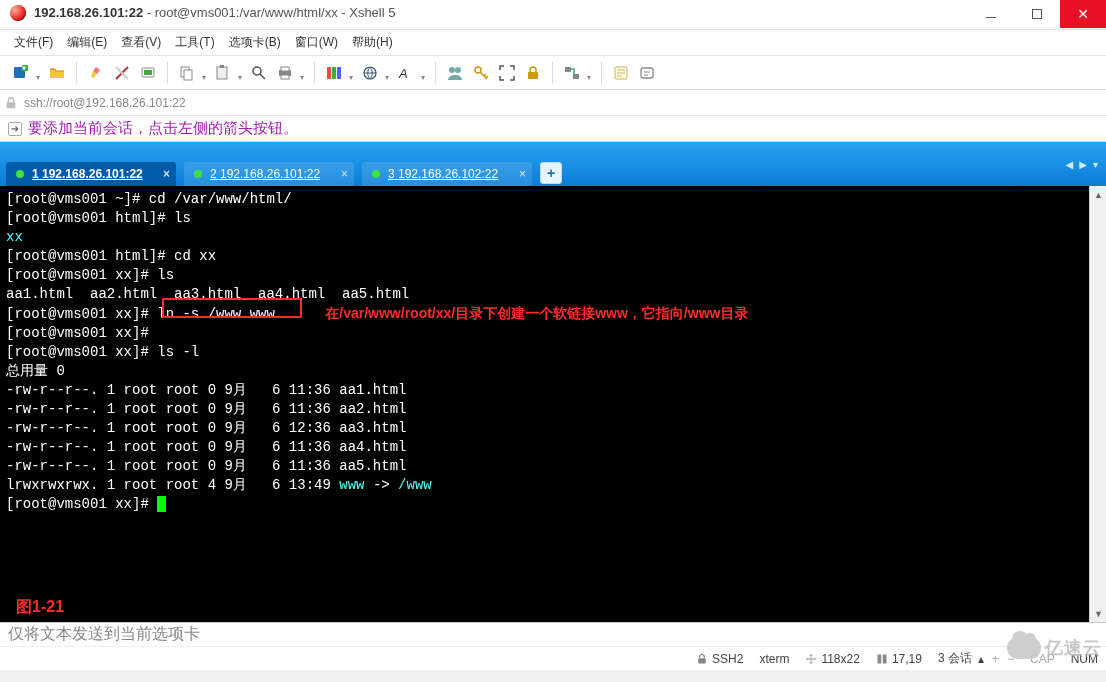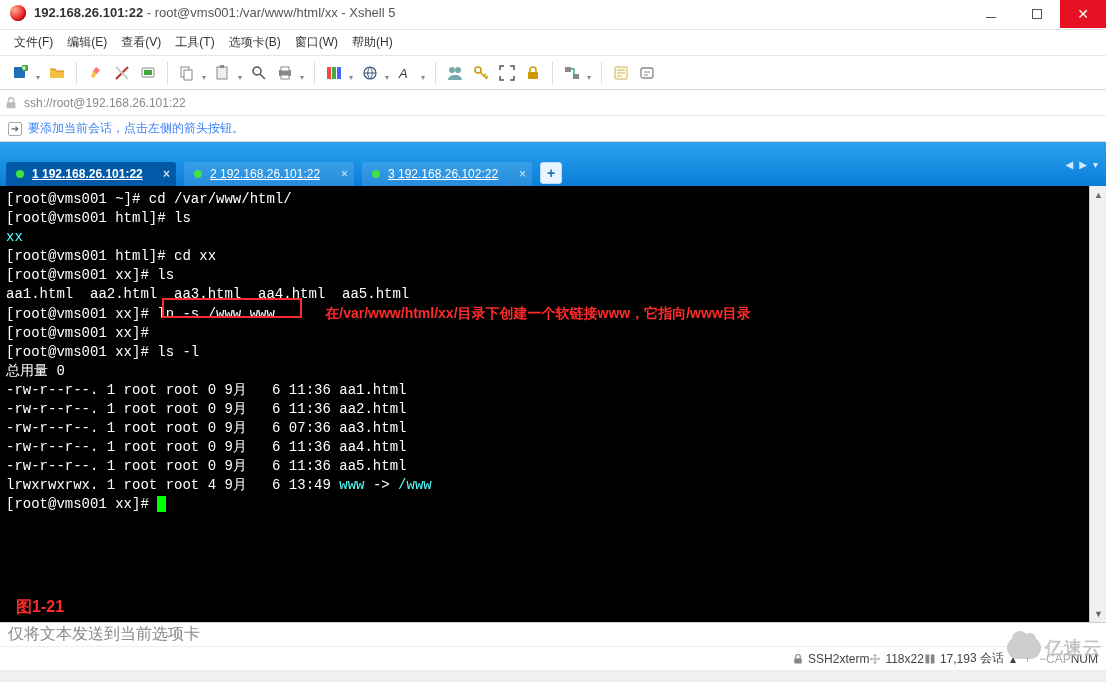--- a/index.html
+++ b/index.html
@@ -82,21 +82,21 @@
     height:26px; background:#fff;
     display:flex; align-items:center;
     padding:0 8px; gap:6px;
     border-bottom:1px solid #d6d6d6;
   }
   .hintbar .arrow-icon {
     width:14px; height:14px; border:1px solid #aaa; border-radius:2px;
     display:flex; align-items:center; justify-content:center;
     color:#666; font-size:10px;
   }
-  .hintbar .hint { color:#3b82f6; font-size:12px;font-family:Liberation Mono, monospace; }
+  .hintbar .hint { color:#a21caf; font-size:15px;font-family:Liberation Mono, monospace; }
 
   
   .tabstrip {
     height:44px;
     background:linear-gradient(#2aa3ef,#0a7dd8);
     display:flex; align-items:flex-end;
     padding:0 6px;
     position:relative;
   }
   .tab {
@@ -185,21 +185,21 @@
     display:flex; align-items:center;
     border-top:1px solid #ccc;
     padding:0 8px;
   }
   .footer1 .typehint { color:#888; font-size:16px; }
   .footer2 {
     height:24px;
     background:#fff;
     display:flex; align-items:center; justify-content:flex-end;
     border-top:1px solid #eee;
-    padding:0 8px; 
+    padding:0 8px; gap:16px;
     color:#444; font-size:12px;
   }
   .footer2 .seg { display:flex; align-items:center; gap:4px; }
   .footer2 .ic { width:12px; height:12px; }
   .footer2 .muted { color:#aaa; }
 
   .watermark {
     position:absolute;
     right:4px; bottom:22px;
     font-size:18px; font-weight:bold;
@@ -414,27 +414,27 @@
   </div>
 </div>
 
 <div class="terminal-wrap">
   <div class="terminal"><span>[root@vms001 ~]# </span><span>cd /var/www/html/</span>
 <span>[root@vms001 html]# </span><span>ls</span>
 <span class="cyan">xx</span>
 <span>[root@vms001 html]# </span><span>cd xx</span>
 <span>[root@vms001 xx]# </span><span>ls</span>
 <span>aa1.html  aa2.html  aa3.html  aa4.html  aa5.html</span>
-<span>[root@vms001 xx]# </span><span>ln -s /www www</span>      <span class="red">在/var/www/html/xx/目录下创建一个软链接www，它指向/www目录</span>
+<span>[root@vms001 xx]# </span><span>ln -s /www www</span>      <span class="red">在/var/www/root/xx/目录下创建一个软链接www，它指向/www目录</span>
 <span>[root@vms001 xx]# </span>
 <span>[root@vms001 xx]# </span><span>ls -l</span>
 <span>总用量 0</span>
 <span>-rw-r--r--. 1 root root 0 9月   6 11:36 aa1.html</span>
 <span>-rw-r--r--. 1 root root 0 9月   6 11:36 aa2.html</span>
-<span>-rw-r--r--. 1 root root 0 9月   6 07:36 aa3.html</span>
+<span>-rw-r--r--. 1 root root 0 9月   6 12:36 aa3.html</span>
 <span>-rw-r--r--. 1 root root 0 9月   6 11:36 aa4.html</span>
 <span>-rw-r--r--. 1 root root 0 9月   6 11:36 aa5.html</span>
 <span>lrwxrwxrwx. 1 root root 4 9月   6 13:49 </span><span class="cyan">www</span><span> -&gt; </span><span class="cyan">/www</span>
 <span>[root@vms001 xx]# </span><span class="cursor"></span>
     <div class="redbox" style="left:162px; top:112px; width:140px; height:20px;"></div>
     <div class="figno">图1-21</div>
   </div>
   <div class="scrollbar">
     <div class="btn up">▲</div>
     <div class="btn down">▼</div>

